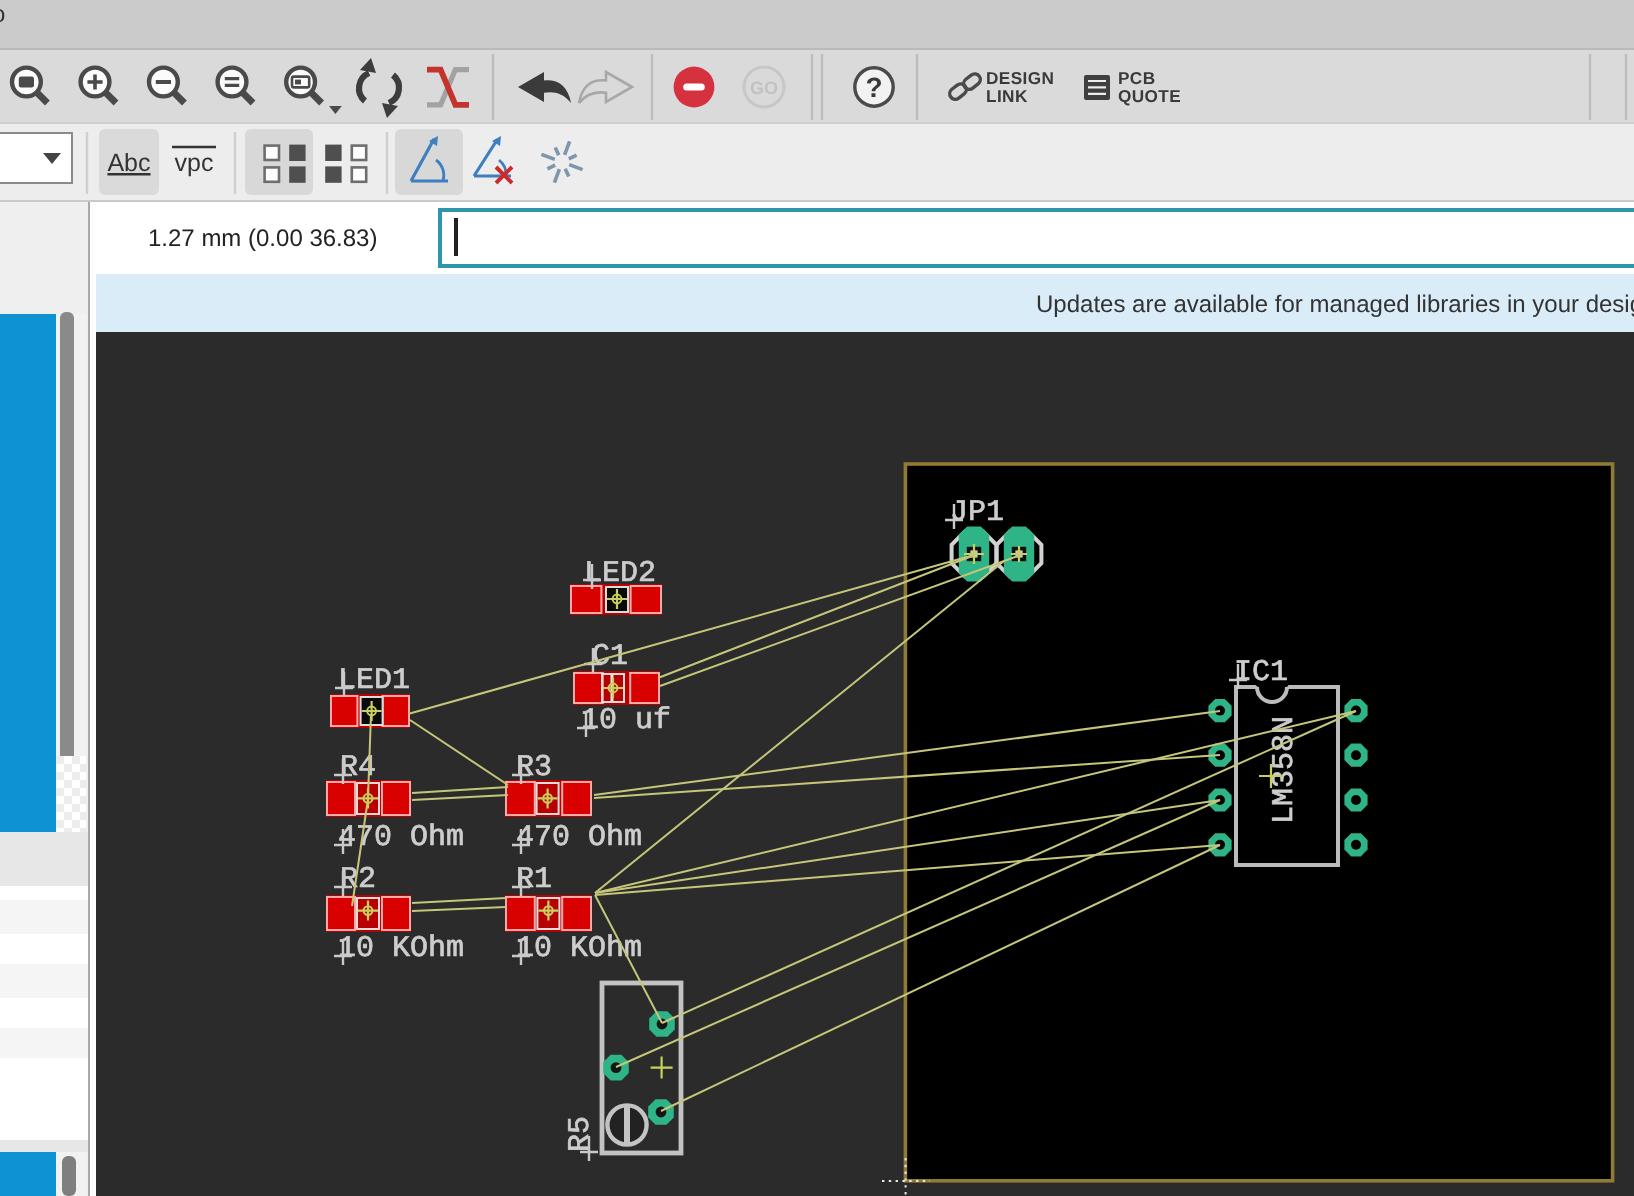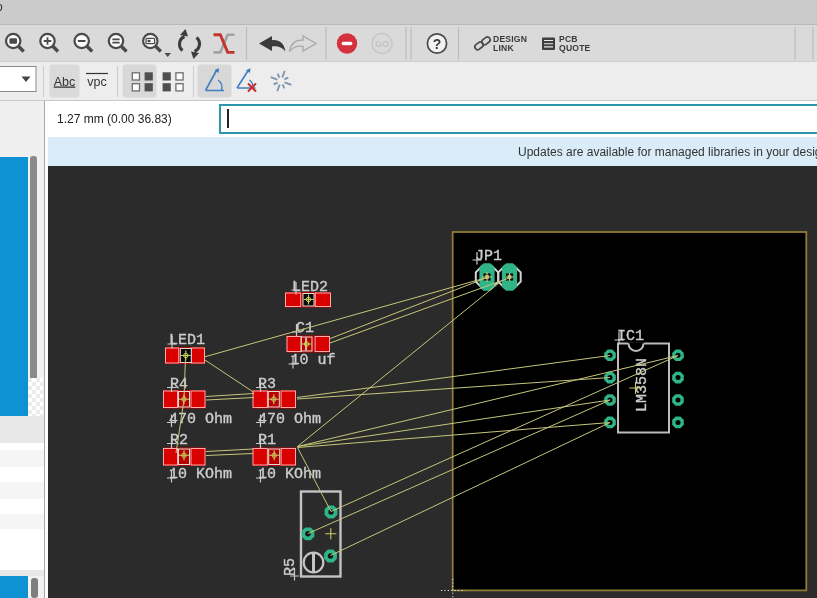--- a/index.html
+++ b/index.html
@@ -9,21 +9,21 @@
 
   <div class="abs" style="left:0;top:0;width:817px;height:24px;background:#cbcbcb;border-bottom:1px solid #b9b9b9">
     <div class="abs" style="left:-4px;top:0px;font-size:12px;color:#333">o</div>
   </div>
 
   <div class="abs" style="left:0;top:25px;width:817px;height:36px;background:#dadada;border-bottom:1px solid #cfcfcf"></div>
 
   <div class="abs" style="left:0;top:62px;width:817px;height:38px;background:#ededed;border-bottom:1px solid #c9c9c9"></div>
 
   <div class="abs" style="left:45px;top:101px;width:772px;height:36px;background:#ffffff"></div>
-  <div class="abs" style="left:57px;top:112px;font-size:12px;color:#222;white-space:nowrap">1.27 mm (0.00 36.83)</div>
+  <div class="abs" style="left:74px;top:112px;font-size:12px;color:#222;white-space:nowrap">1.27 mm (0.00 36.83)</div>
   <div class="abs" style="left:219px;top:104px;width:640px;height:26px;background:#fff;border:2px solid #2d96ad"></div>
   <div class="abs" style="left:227px;top:109px;width:1.5px;height:19px;background:#222"></div>
 
   <div class="abs" style="left:48px;top:137px;width:769px;height:29px;background:#d9ecf8"></div>
   <div class="abs" style="left:518px;top:145px;font-size:12px;color:#333;white-space:nowrap">Updates are available for managed libraries in your design</div>
 
   <div class="abs" style="left:0;top:101px;width:44px;height:497px;background:#efefef"></div>
   <div class="abs" style="left:0;top:157px;width:28px;height:259px;background:#0f92d4"></div>
   <div class="abs" style="left:28px;top:157px;width:15px;height:259px;background:#f2f2f2"></div>
   <div class="abs" style="left:29.5px;top:156px;width:7px;height:230px;background:#8a8a8a;border-radius:3px"></div>

